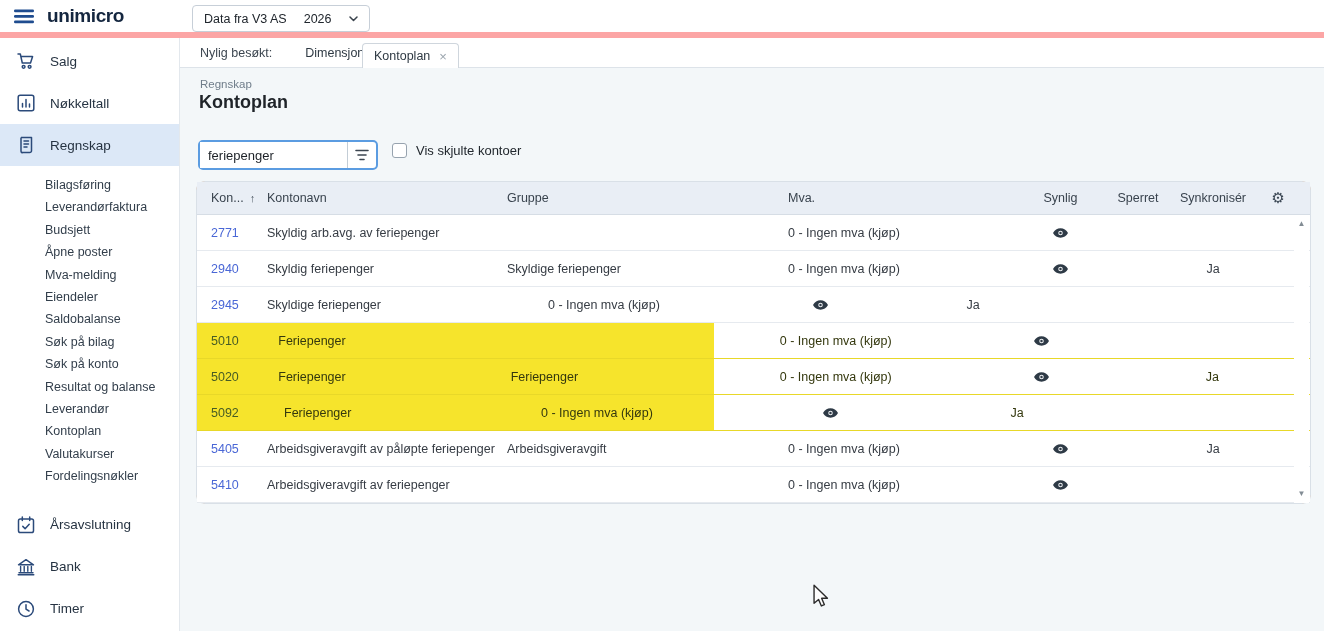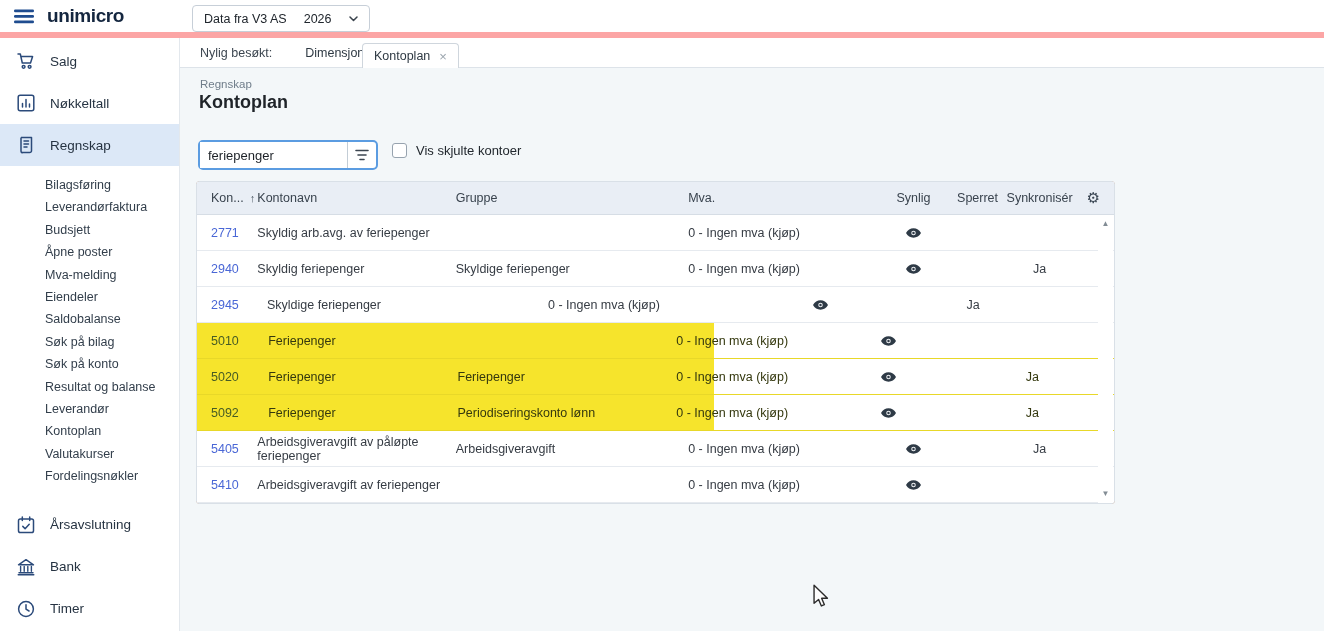--- a/index.html
+++ b/index.html
@@ -49,22 +49,22 @@
                  border:2px solid #5b9ce1; border-radius:5px; background:#fff; display:flex; }
   .search-input { flex:1; border:none; outline:none; padding:0 8px; font-size:13px;
                   font-family:"Liberation Sans", sans-serif; color:#1d2228; min-width:0; }
   .filter-btn { width:29px; border-left:1px solid #c3cdd6; display:flex; align-items:center;
                 justify-content:center; cursor:pointer; }
   .chk-wrap { position:absolute; left:212px; top:105px; display:flex; align-items:center; gap:9px; }
   .chk { width:15px; height:15px; border:1px solid #97a3af; border-radius:3px; background:#fff; cursor:pointer; }
   .chk-label { font-size:13px; color:#22282e; }
 
   
-  .tbl { position:absolute; left:16px; top:143px; width:919px; background:#f97316;
-         border:1px solid #d9e0e7; border-radius:3px; }
+  .tbl { position:absolute; left:16px; top:143px; width:1115px; background:#f97316;
+         border:1px solid #d9e0e7; border-radius:9px; }
   .tbl-header { height:33px; background:#e9eef5; border-bottom:1px solid #d6dde5;
                 display:flex; align-items:center; font-size:12.5px; color:#39434e; }
   .tbl-row { height:36px; display:flex; align-items:center; font-size:12.5px; color:#363c44;
              border-bottom:1px solid #e6eaef; background:#fff; }
   .tbl-row:last-child { border-bottom:none; }
   .tbl-row.hl { background:linear-gradient(90deg,#f6e42c 0,#f6e42c 517px,#fff 517px);
                 border-bottom-color:#e8d829; }
   .tbl-row.hl .konto-link { color:#475c25; }
   .tbl-row.hl { color:#34380e;gap:17px; }
   .c-konto { width:70px; padding-left:14px; }
@@ -304,21 +304,20 @@
         <circle cx="8" cy="5" r="1.3" fill="#2e3a46"></circle>
       </svg>
     </span>
     <span class="c-sperret"></span>
     <span class="c-synk">Ja</span>
     <span class="c-gear"></span>
   </div>
           <div class="tbl-row hl">
     <span class="c-konto"><span class="konto-link">5092</span></span>
     <span class="c-navn">Feriepenger</span>
-    <span class="c-gruppe">Periodiseringskonto lønn</span>
     <span class="c-mva">0 - Ingen mva (kjøp)</span>
     <span class="c-synlig">
       <svg width="15" height="10" viewBox="0 0 16 10" style="vertical-align:middle">
         <path d="M8 0C4.6 0 1.7 1.9 0 5c1.7 3.1 4.6 5 8 5s6.3-1.9 8-5c-1.7-3.1-4.6-5-8-5z" fill="#2e3a46"></path>
         <circle cx="8" cy="5" r="2.4" fill="#f4f6f8"></circle>
         <circle cx="8" cy="5" r="1.3" fill="#2e3a46"></circle>
       </svg>
     </span>
     <span class="c-sperret"></span>
     <span class="c-synk">Ja</span>

